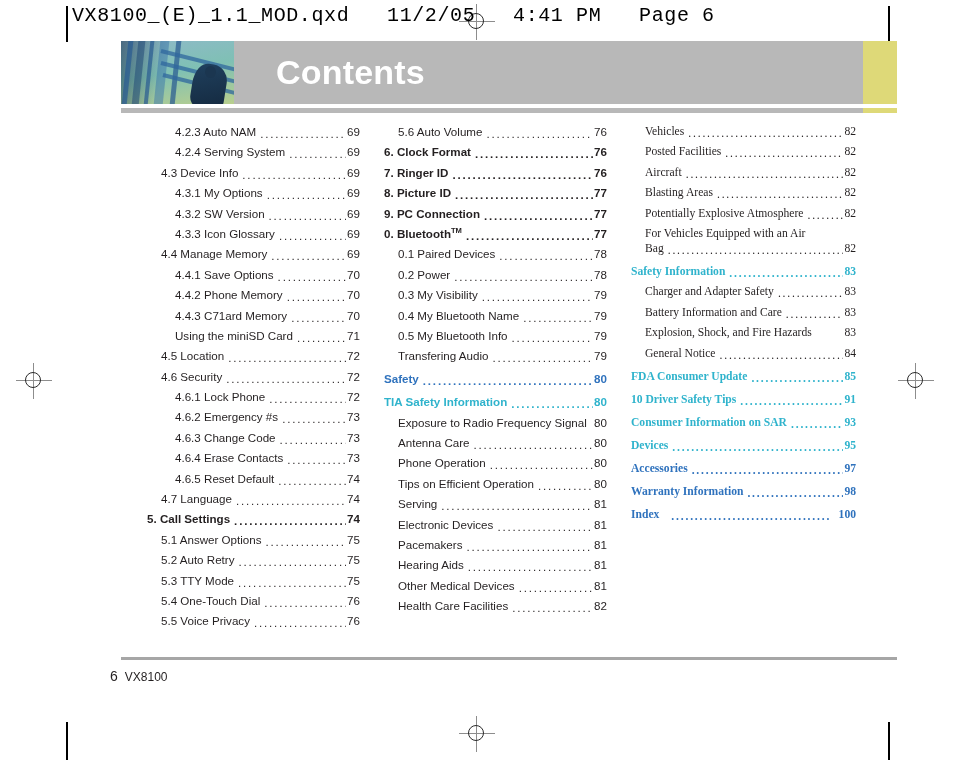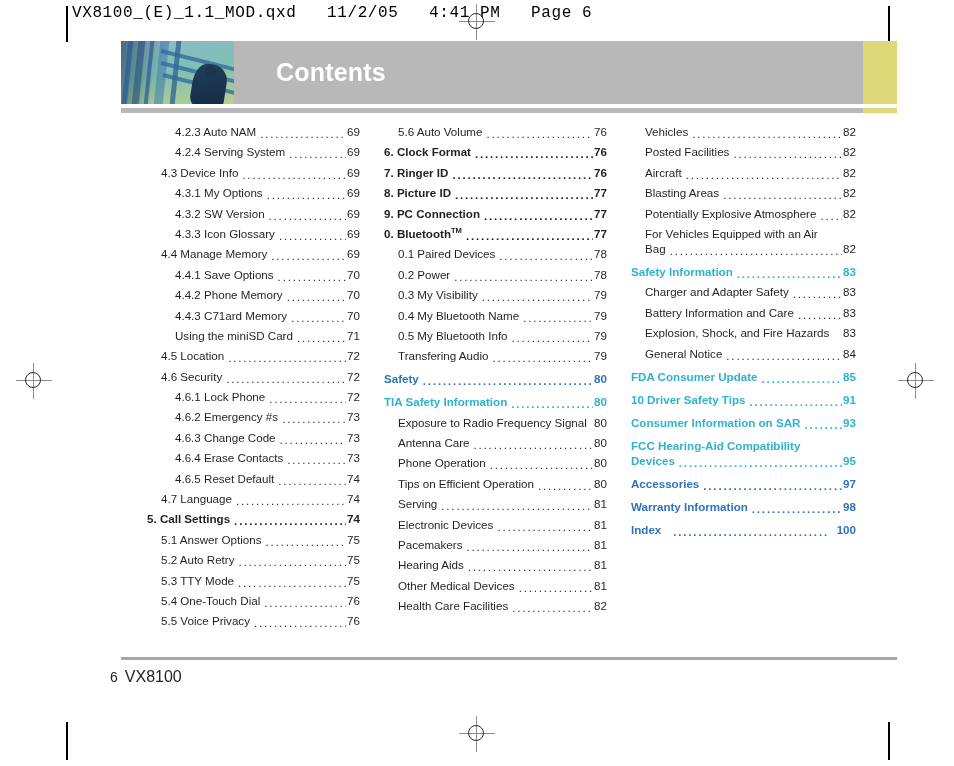--- a/index.html
+++ b/index.html
@@ -45,21 +45,21 @@
     height: 1px; width: 36px;
     background: #8d8d8d;
   }
 
   
   .proof-header {
     position: absolute;
     left: 72px;
     top: 4px;
     font-family: "Liberation Mono", monospace;
-    font-size: 16px;
+    font-size: 20px;
     letter-spacing: 0.6px;
     color: #000000;
     white-space: pre;
   }
 
   
   .banner {
     position: absolute;
     left: 121px;
     top: 41px;
@@ -117,21 +117,21 @@
     background: #1b3established;
     background: #1b3650;
     border-radius: 50%;
   }
   .banner-title {
     position: absolute;
     left: 155px;
     top: 0;
     height: 63px;
     line-height: 63px;
-    font-size: 25px;
+    font-size: 34px;
     font-weight: bold;
     color: #ffffff;
     letter-spacing: 0.2px;
   }
   .banner-underbar {
     position: absolute;
     left: 121px;
     top: 108px;
     width: 742px;
     height: 5px;
@@ -154,21 +154,21 @@
     width: 742px;
     display: flex;
     gap: 0;
   }
   .col {
     width: 247px;
     box-sizing: border-box;
   }
   .col-1 { padding-left: 26px; padding-right: 8px; }
   .col-2 { padding-left: 16px; padding-right: 8px; }
-  .col-3 { padding-left: 16px; padding-right: 6px; }
+  .col-3 { padding-left: 16px; padding-right: 6px; font-family: Liberation Serif, serif; }
 
   .entry {
     display: flex;
     align-items: flex-end;
     font-size: 11.6px;
     color: #231f20;
     line-height: 15px;
     margin-bottom: 5.4px;
     white-space: nowrap;
   }
@@ -237,21 +237,21 @@
     position: absolute;
     left: 110px;
     top: 668px;
     font-size: 13px;
     color: #231f20;
   }
   .footer-text .pg {
     font-size: 14px;
   }
   .footer-text .bk {
-    font-size: 16px;
+    font-size: 12px;
     margin-left: 7px;
   }
 </style>
 </head>
 <body>
 
 <div class="crop-mark" style="left:66px; top:6px; width:2px; height:36px;"></div>
 <div class="crop-mark" style="left:66px; top:722px; width:2px; height:38px;"></div>
 <div class="crop-mark" style="left:888px; top:6px; width:2px; height:36px;"></div>
 <div class="crop-mark" style="left:888px; top:722px; width:2px; height:38px;"></div>
@@ -617,21 +617,20 @@
         <span class="label">10 Driver Safety Tips</span>
         <span class="leader">................................................................................................................................................................</span>
         <span class="page">91</span>
       </div>
       <div class="entry lvl0 bold teal" style="margin-top: 8px;">
         <span class="label">Consumer Information on SAR</span>
         <span class="leader">................................................................................................................................................................</span>
         <span class="page">93</span>
       </div>
       <div class="entry lvl0 bold teal wrap" style="margin-top: 8px;">
-        <span class="wrap-text">FCC Hearing-Aid Compatibility</span>
         <span class="tail">
           <span class="label">Devices</span>
           <span class="leader">................................................................................................................................................................</span>
           <span class="page">95</span>
         </span>
       </div>
       <div class="entry lvl0 bold blue" style="margin-top: 8px;">
         <span class="label">Accessories</span>
         <span class="leader">................................................................................................................................................................</span>
         <span class="page">97</span>

